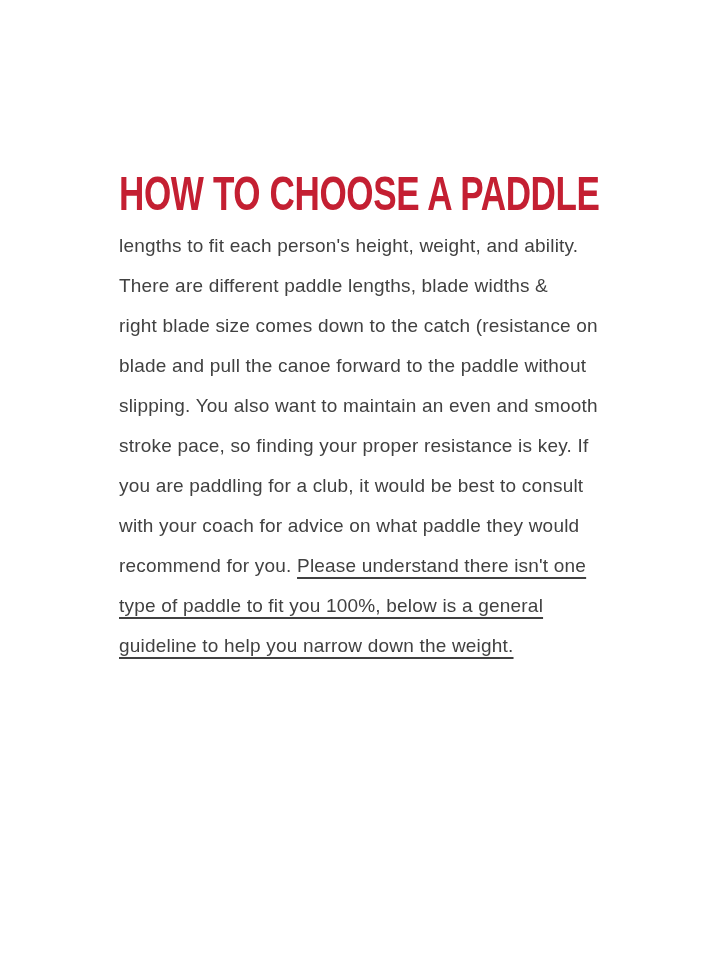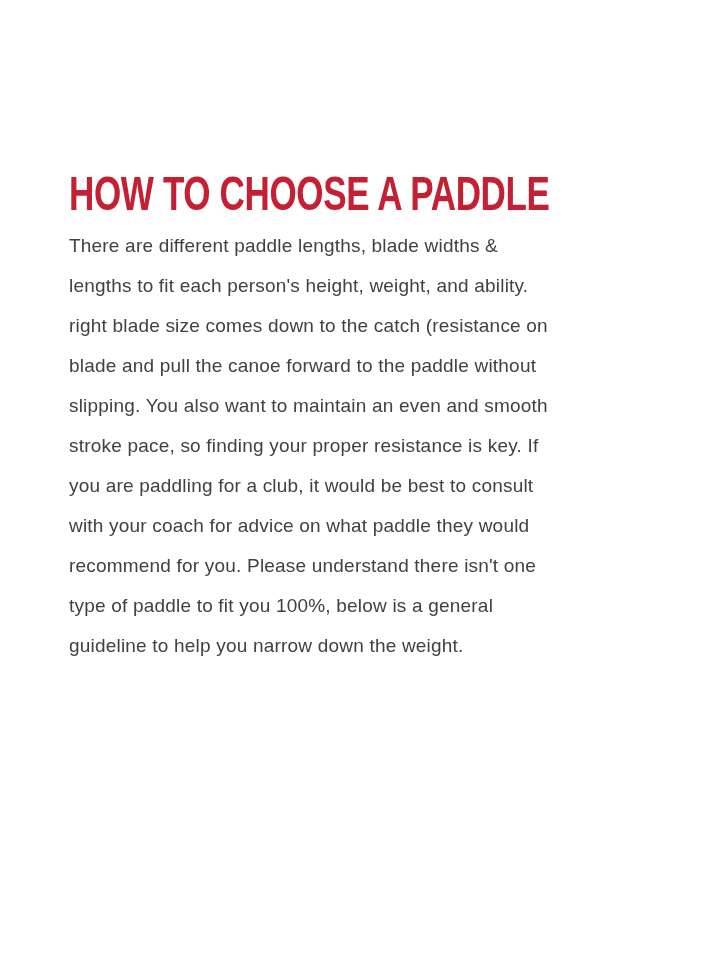--- a/index.html
+++ b/index.html
@@ -12,21 +12,21 @@
     height: 960px;
     overflow: hidden;
     font-family: "Liberation Sans", sans-serif;
   }
   .page {
     position: relative;
     width: 720px;
     height: 960px;
     background: var(--bg-color, #ffffff);
     box-sizing: border-box;
-    padding: 170px 40px 0 69px;
+    padding: 170px 40px 0 119px;
   }
   .headline {
     margin: 0;
     color: var(--heading-color, #C41F32);
     font-family: "Liberation Sans", sans-serif;
     font-weight: bold;
     font-size: 48px;
     line-height: 1.0;
     letter-spacing: -0.5px;
     white-space: pre;
@@ -37,33 +37,34 @@
     margin-top: 8px;
     color: var(--body-color, #414141);
     font-size: 19px;
     line-height: 40px;
     letter-spacing: 0.2px;
   }
   .line {
     white-space: pre;
   }
   .line .u {
+    text-decoration: underline;
     text-underline-offset: 5px;
     text-decoration-thickness: 1.5px;
   }
 </style>
 </head>
 <body>
 
 <div class="page">
   <h1 class="headline">HOW TO CHOOSE A PADDLE</h1>
 
   <div class="bodytext">
+    <div class="line"><span>lengths to fit each person's height, weight, and ability.</span><span class="u"></span></div>
     <div class="line"><span>There are different paddle lengths, blade widths &amp;</span><span class="u"></span></div>
-    <div class="line"><span>lengths to fit each person's height, weight, and ability.</span><span class="u"></span></div>
     <div class="line"><span>right blade size comes down to the catch (resistance on</span><span class="u"></span></div>
     <div class="line"><span>blade and pull the canoe forward to the paddle without</span><span class="u"></span></div>
     <div class="line"><span>slipping. You also want to maintain an even and smooth</span><span class="u"></span></div>
     <div class="line"><span>stroke pace, so finding your proper resistance is key. If</span><span class="u"></span></div>
     <div class="line"><span>you are paddling for a club, it would be best to consult</span><span class="u"></span></div>
     <div class="line"><span>with your coach for advice on what paddle they would</span><span class="u"></span></div>
     <div class="line"><span>recommend for you. </span><span class="u">Please understand there isn't one</span></div>
     <div class="line"><span></span><span class="u">type of paddle to fit you 100%, below is a general</span></div>
     <div class="line"><span></span><span class="u">guideline to help you narrow down the weight.</span></div>
   </div>

